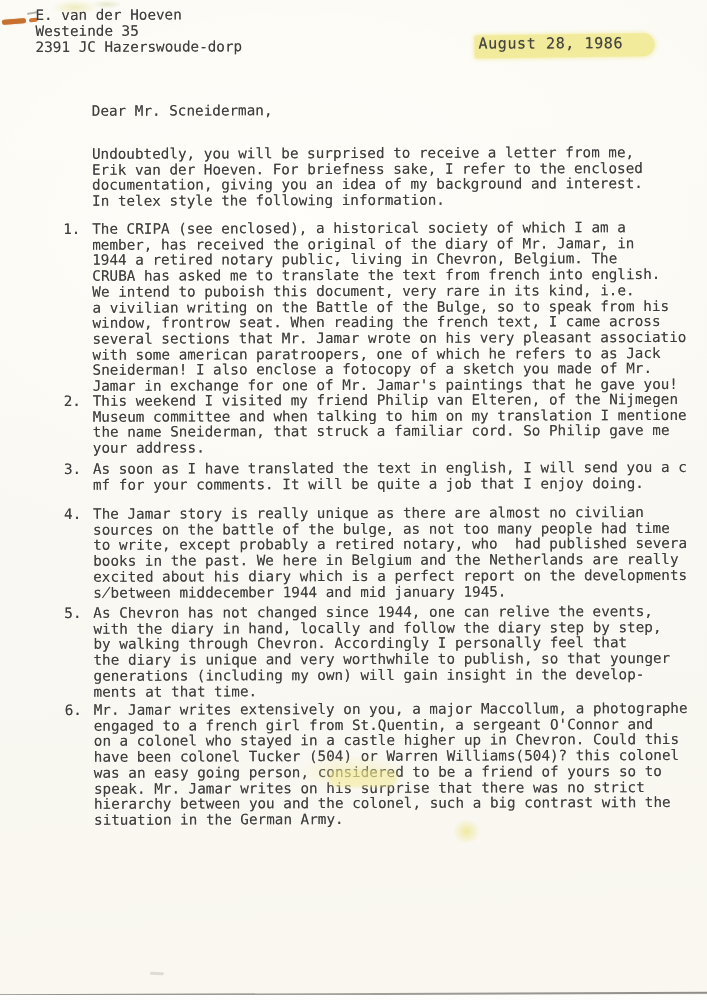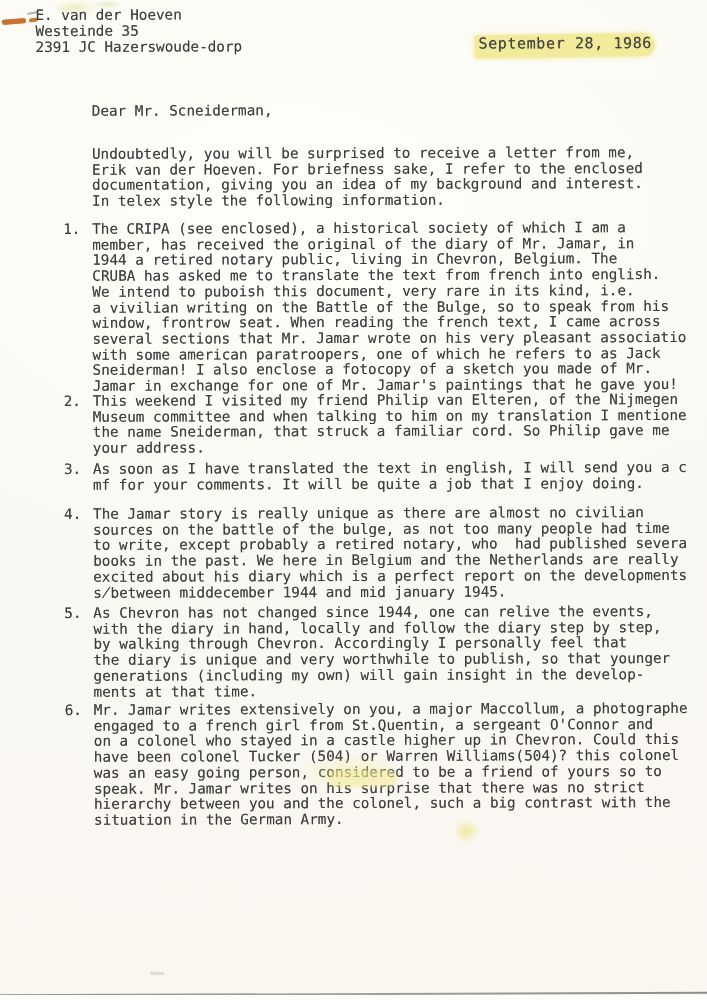--- a/index.html
+++ b/index.html
@@ -76,21 +76,21 @@
   <div class="pen-dash2"></div>
   <div class="gray-tilde"></div>
 
   <div class="sheet">
 
     <pre class="txt sender">E. van der Hoeven
 Westeinde 35
 2391 JC Hazerswoude-dorp</pre>
 
     <div class="hl-date"></div>
-    <span class="txt date-text">September 28, 1986</span>
+    <span class="txt date-text">August 28, 1986</span>
 
     <pre class="txt salutation">Dear Mr. Scneiderman,</pre>
 
     <pre class="txt intro">Undoubtedly, you will be surprised to receive a letter from me,
 Erik van der Hoeven. For briefness sake, I refer to the enclosed
 documentation, giving you an idea of my background and interest.
 In telex style the following information.</pre>
 
     <div class="item" style="top:221px">
       <span class="txt num">1.</span>

